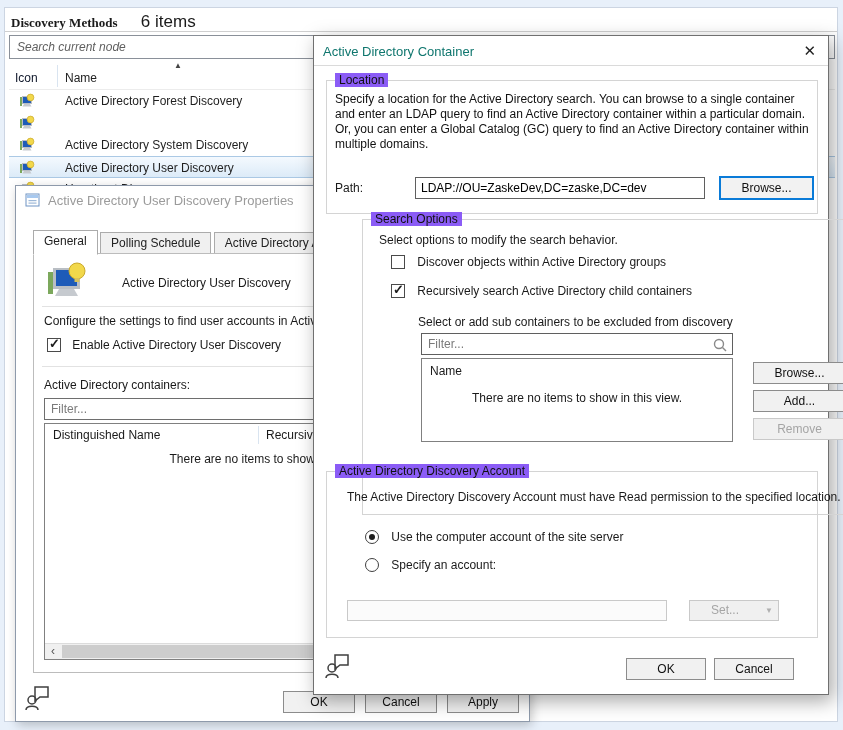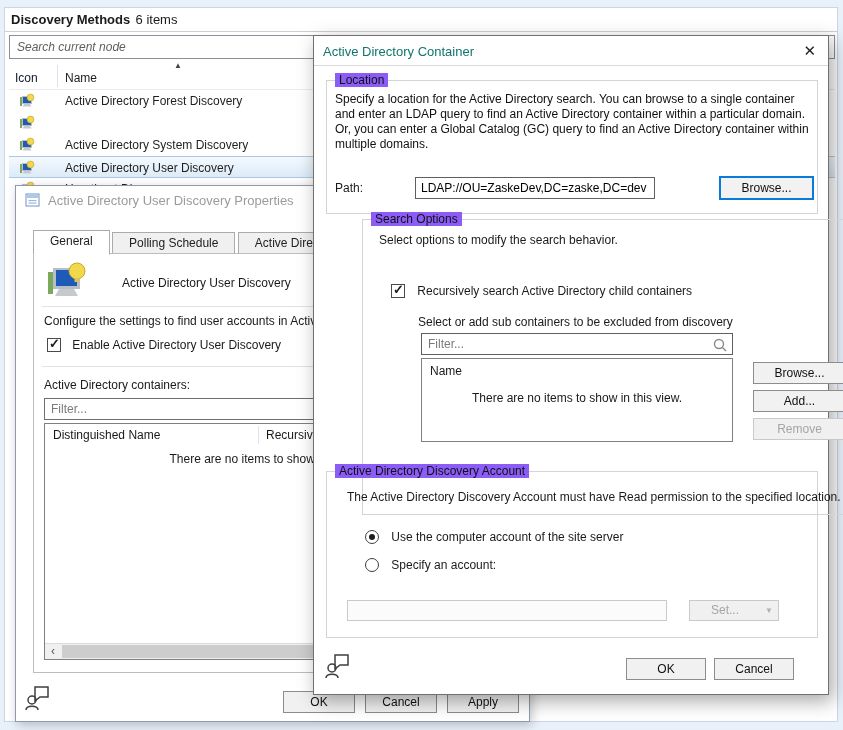--- a/index.html
+++ b/index.html
@@ -9,22 +9,22 @@
     font-size: 12px; color: #1a1a1a;
     background: #e8f0fa; position: relative; overflow: hidden;
   }
   #screen { position: absolute; inset: 0; }
 
   
   .main-pane { position:absolute; left:4px; top:7px; width:834px; height:715px;
                background:#fff; border:1px solid #ccd5e2; }
   .pane-header { position:absolute; left:0; top:0; right:0; height:24px;
                  background:#fff; border-bottom:1px solid #cfcfcf; padding:4px 6px; }
-  .ph-title { font-weight:bold; font-size:13px; }
-  .ph-count { font-size:13px; margin-left:2px; }
+  .ph-title { font-weight:bold; font-size:13px;font-family:Liberation Serif, serif; }
+  .ph-count { font-size:17px; margin-left:20px; }
   .search-wrap { position:absolute; left:4px; top:27px; width:826px; height:24px;
                  border:1px solid #8a9099; background:#fff; }
   .search-input { width:100%; height:100%; border:none; outline:none; padding:3px 7px;
                   font:italic 12px "Liberation Sans",sans-serif; color:#333; background:transparent; }
   .search-input::placeholder { color:#5f5f5f; font-style:italic; }
   .list-header { position:absolute; left:4px; top:55px; width:826px; height:27px;
                  background:#fff; border-bottom:1px solid #ececec; }
   .col-icon { position:absolute; left:6px; top:8px; color:#0f172a; }
   .col-name { position:absolute; left:56px; top:8px; color:#222; }
   .hsep { position:absolute; left:48px; top:2px; bottom:2px; width:1px; background:#d9e4f0; }
@@ -52,21 +52,21 @@
   .help-icon { position:absolute; width:28px; height:28px; }
   .hr { border-top:1px solid #e2e2e2; }
 
   
   .props { position:absolute; left:15px; top:185px; width:515px; height:537px;
            background:#fff; border:1px solid #8e9aab; box-shadow:2px 3px 10px rgba(0,0,0,.22); }
   .props-titlebar { position:absolute; left:0; top:0; right:0; height:28px; background:#fff; }
   .props-titlebar .win-icon { position:absolute; left:9px; top:6px; width:16px; height:16px; }
   .props-title { position:absolute; left:32px; top:7px; font-size:13px; color:#9b9b9b; white-space:nowrap; }
   .tabstrip { position:absolute; left:17px; top:46px; height:22px; white-space:nowrap; }
-  .tab { display:inline-block; padding:3px 16px; border:1px solid #ababab; background:#f0f0f0;
+  .tab { display:inline-block; padding:3px 10px; border:1px solid #ababab; background:#f0f0f0;
          margin-right:-1px; position:relative; color:#222; }
   .tab.active { background:#fff; border-bottom-color:#fff; top:-2px; padding-bottom:6px; z-index:3; }
   .tabpage { position:absolute; left:17px; top:67px; width:481px; height:420px;
              border:1px solid #bcbcbc; background:#fff; }
   .big-icon { position:absolute; left:12px; top:8px; width:44px; height:38px; }
   .tp-heading { position:absolute; left:88px; top:22px; white-space:nowrap; }
   .hr1 { position:absolute; left:8px; right:8px; top:52px; }
   .tp-desc { position:absolute; left:10px; top:60px; white-space:nowrap; }
   .tp-cbrow { position:absolute; left:13px; top:84px; white-space:nowrap; }
   .tp-cbrow .lbl { margin-left:8px; }
@@ -93,21 +93,21 @@
   
   .cdlg { position:absolute; left:313px; top:35px; width:516px; height:660px; background:#fff;
           border:1px solid #707070; box-shadow:4px 6px 18px rgba(0,0,0,.35); z-index:10; }
   .cdlg-titlebar { position:absolute; left:0; top:0; right:0; height:30px; background:#fff;
                    border-bottom:1px solid #dadada; }
   .cdlg-title { position:absolute; left:9px; top:8px; font-size:13px; color:#0f766e; white-space:nowrap; }
   .cdlg-close { position:absolute; right:12px; top:6px; font-size:15px; color:#222; cursor:default; }
   .g1 { left:12px; top:44px; width:492px; height:134px; }
   .g1-desc { position:absolute; left:8px; top:11px; width:476px; line-height:15px; color:#111; }
   .path-label { position:absolute; left:8px; top:100px; }
-  .path-input { position:absolute; left:88px; top:96px; width:240px; height:22px;
+  .path-input { position:absolute; left:88px; top:96px; width:290px; height:22px;
                 border:1px solid #5f5f5f; padding:3px 5px; font:12px "Liberation Sans",sans-serif; outline:none; }
   .browse-accent { left:392px; top:95px; width:95px; height:24px; line-height:20px;
                    border:2px solid #0a7bd8; background:#f2f2f2; }
   .g2 { left:12px; top:183px; width:492px; height:296px;margin-left:36px; }
   .g2-desc { position:absolute; left:16px; top:13px; white-space:nowrap; }
   .g2-cb1 { position:absolute; left:28px; top:35px; white-space:nowrap; }
   .g2-cb2 { position:absolute; left:28px; top:64px; white-space:nowrap; }
   .g2-cb1 .lbl, .g2-cb2 .lbl { margin-left:9px; }
   .g2-exclude { position:absolute; left:55px; top:95px; white-space:nowrap; }
   .g2-filter-wrap { position:absolute; left:58px; top:113px; width:312px; height:22px;
@@ -305,20 +305,24 @@
       <span class="group-label">Location</span>
       <div class="g1-desc">Specify a location for the Active Directory search. You can browse to a single container and enter an LDAP query to find an Active Directory container within a particular domain. Or, you can enter a Global Catalog (GC) query to find an Active Directory container within multiple domains.</div>
       <span class="path-label">Path:</span>
       <input class="path-input" value="LDAP://OU=ZaskeDev,DC=zaske,DC=dev" style="">
       <span class="btn browse-accent">Browse...</span>
     </div>
 
     <div class="group g2">
       <span class="group-label">Search Options</span>
       <div class="g2-desc">Select options to modify the search behavior.</div>
+      <div class="g2-cb1">
+        <span class="checkbox"></span>
+        <span class="lbl">Discover objects within Active Directory groups</span>
+      </div>
       <div class="g2-cb2">
         <span class="checkbox"><span class="chk">✓</span></span>
         <span class="lbl">Recursively search Active Directory child containers</span>
       </div>
       <div class="g2-exclude">Select or add sub containers to be excluded from discovery</div>
       <div class="g2-filter-wrap">
         <input class="g2-filter" placeholder="Filter..." style="">
         <span class="g2-mag">
           <svg width="16" height="16" fill="none" stroke="#8a8a8a" stroke-width="1.4">
               <circle cx="7" cy="7" r="4.5"></circle>

